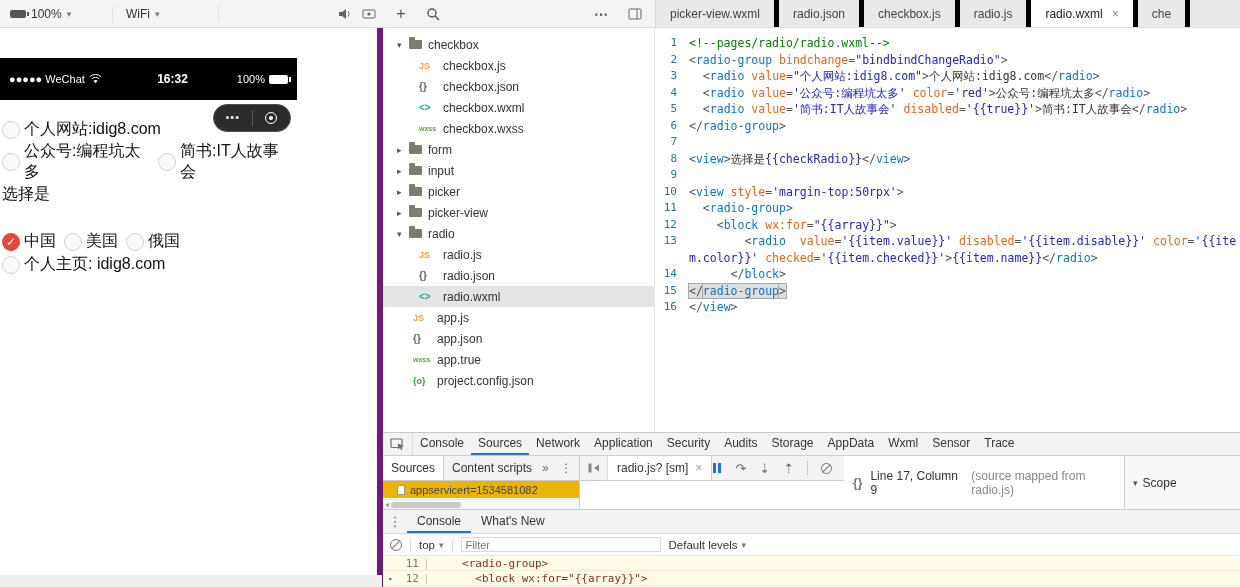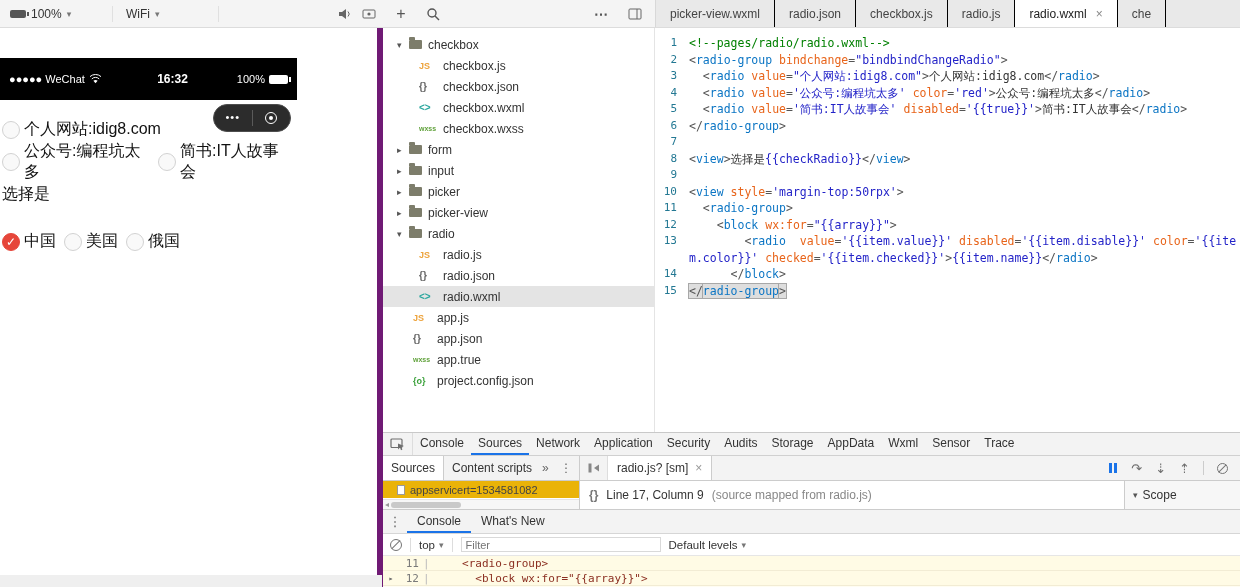--- a/index.html
+++ b/index.html
@@ -16,21 +16,21 @@
   .chev { font-size:9px; color:#777; }
   .bat-ico { width:16px; height:8px; background:#555; border-radius:2px; position:relative; }
   .bat-ico::after { content:''; position:absolute; right:-3px; top:2px; width:2px; height:4px; background:#555; }
   .tbtn { position:absolute; top:3px; width:22px; height:22px; display:flex; align-items:center;
           justify-content:center; color:#555; }
   .tbtn.txt { font-size:16px; }
   .sep-v { position:absolute; top:6px; width:1px; height:16px; background:#e0e0e0; }
 
   .tabstrip { flex:1; display:flex; background:#e9e9e9; overflow:hidden; border-left:1px solid #d8d8d8; }
   .etab { display:flex; align-items:center; padding:0 14px; font-size:12px; color:#444;
-          border-right:1px solid #000000; white-space:nowrap; flex:none; }
+          border-right:5px solid #000000; white-space:nowrap; flex:none; }
   .etab.active { background:#fff; color:#222; }
   .etab .close { margin-left:9px; color:#888; font-size:12px; }
 
   
   .sim { position:absolute; left:0; top:28px; width:383px; height:559px; background:#fff;
          border-right:6px solid #701a75; }
   .phone-status { position:absolute; left:0; top:30px; width:297px; height:42px; background:#000;
                   color:#fff; display:flex; align-items:center; padding:0 9px; font-size:11px; }
   .ps-left { display:flex; align-items:center; gap:4px; width:118px; }
   .ps-time { flex:1; text-align:center; font-weight:bold; font-size:12px; }
@@ -117,21 +117,21 @@
   .nav-more { display:flex; align-items:center; color:#666; padding:0 2px; }
   .nav-dots { margin-left:auto; display:flex; align-items:center; padding:0 7px; color:#666; }
   .nav-body { flex:1; position:relative; overflow:hidden; }
   .nav-sel { height:17px; background:#eab308; display:flex; align-items:center; gap:5px;
              padding-left:14px; font-size:11px; color:#444; white-space:nowrap; overflow:hidden; }
   .doc-ico { width:8px; height:10px; border:1px solid #9a9a9a; background:#fff; flex:none; }
   .nav-scroll { position:absolute; bottom:0; left:0; right:0; height:10px; background:#f7f7f7;
                 border-top:1px solid #e5e5e5; display:flex; align-items:center; }
   .nav-scroll .larrow { font-size:8px; color:#999; padding:0 2px; }
   .nav-scroll .thumb { width:70px; height:6px; background:#c9c9c9; border-radius:3px; }
-  .src-pane { flex:1; min-width:0; display:flex; flex-direction:column; }
+  .src-pane { flex:1; min-width:0; display:flex; }
   .src-tabbar { height:25px; background:#f3f3f3; border-bottom:1px solid #ccc; display:flex;
                 align-items:stretch; }
   .src-collapse { width:28px; display:flex; align-items:center; justify-content:center;
                   border-right:1px solid #ddd; }
   .src-tab { background:#fff; padding:0 9px; display:flex; align-items:center; gap:7px;
              border-right:1px solid #ccc; }
   .src-tab .close { color:#999; }
   .debug-controls { margin-left:auto; display:flex; align-items:center; gap:13px; padding-right:12px;
                     color:#6e6e6e; font-size:13px; }
   .dc-div { width:1px; height:14px; background:#ccc; }
@@ -297,20 +297,26 @@
           </span>
           <span class="radio-item">
             <span class="radio-circle"></span>
             <span class="radio-label">美国</span>
           </span>
           <span class="radio-item">
             <span class="radio-circle"></span>
             <span class="radio-label">俄国</span>
           </span>
         </div>
+      <div class="sim-row">
+          <span class="radio-item">
+            <span class="radio-circle"></span>
+            <span class="radio-label">个人主页: idig8.com</span>
+          </span>
+        </div>
     </div>
     <div class="sim-strip"></div>
   </div>
 
   <div class="tree" id="tree">
       <div class="titem folderrow">
         <span class="arrow">▾</span>
         <span class="folder-ico"></span>
         <span class="tlabel">checkbox</span>
       </div>
@@ -438,20 +444,24 @@
         <span class="gutter">13</span>
         <div class="code-text"><span class="tok-p">        &lt;</span><span class="tok-t">radio</span><span class="tok-p">  </span><span class="tok-a">value</span><span class="tok-p">=</span><span class="tok-s">'{{item.value}}'</span><span class="tok-p"> </span><span class="tok-a">disabled</span><span class="tok-p">=</span><span class="tok-s">'{{item.disable}}'</span><span class="tok-p"> </span><span class="tok-a">color</span><span class="tok-p">=</span><span class="tok-s">'{{item.color}}'</span><span class="tok-p"> </span><span class="tok-a">checked</span><span class="tok-p">=</span><span class="tok-s">'{{item.checked}}'</span><span class="tok-p">&gt;</span><span class="tok-m">{{item.name}}</span><span class="tok-p">&lt;/</span><span class="tok-t">radio</span><span class="tok-p">&gt;</span></div>
       </div>
       <div class="code-line">
         <span class="gutter">14</span>
         <div class="code-text"><span class="tok-p">      &lt;/</span><span class="tok-t">block</span><span class="tok-p">&gt;</span></div>
       </div>
       <div class="code-line">
         <span class="gutter">15</span>
         <div class="code-text"><span class="tok-p mark">&lt;/</span><span class="tok-t mark">radio-group</span><span class="tok-p mark">&gt;</span></div>
+      </div>
+      <div class="code-line">
+        <span class="gutter">16</span>
+        <div class="code-text"><span class="tok-p">&lt;/</span><span class="tok-t">view</span><span class="tok-p">&gt;</span></div>
       </div>
     </div>
 
   <div class="estatus">
     <span class="path">/pages/radio/radio.wxml</span>
     <span class="fsize">635 B</span>
     <span class="right">行 15,</span>
   </div>
 
   <div class="devtools">

